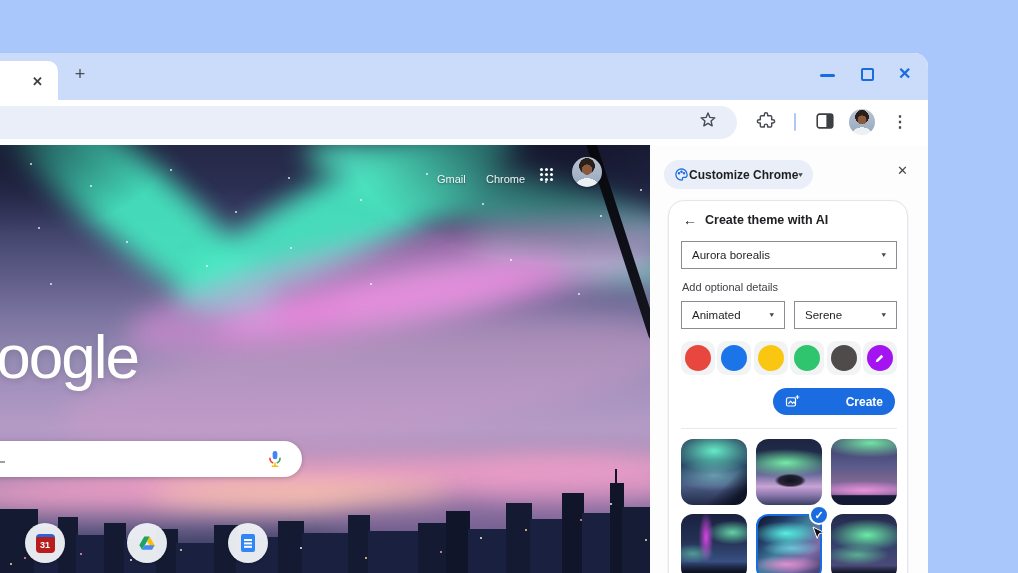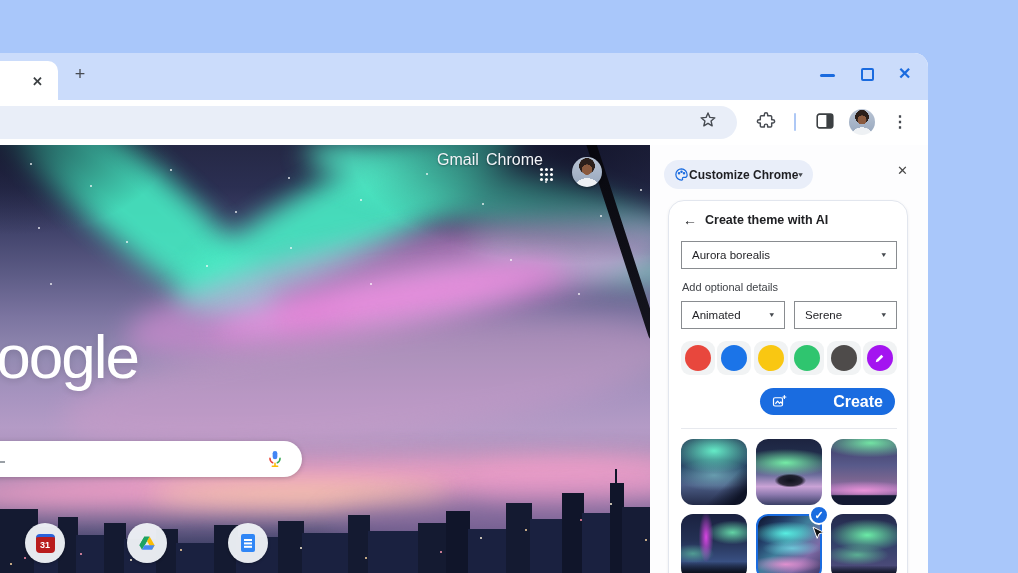--- a/index.html
+++ b/index.html
@@ -89,21 +89,21 @@
   .b19{left:530px;width:34px;height:54px;background:#1a2140;} .b20{left:562px;width:22px;height:80px;background:#10152a;}
   .b21{left:582px;width:30px;height:60px;background:#1a2140;} .b22{left:610px;width:14px;height:90px;background:#10152a;}
   .b23{left:622px;width:28px;height:66px;background:#161c36;}
   .b22::after{content:""; position:absolute; left:5px; top:-14px; width:2px; height:14px; background:#10152a;}
   .city-lights { position:absolute; left:10px; bottom:8px; width:2px; height:2px; background:#ffd9a0; border-radius:50%;
     box-shadow: 14px -6px #ff8aa6, 30px -20px #ffe9c9, 70px -10px #ff9ab2, 120px -4px #fff3d9,
       170px -14px #ffd9a0, 225px -8px #ff9ab2, 290px -16px #fff3d9, 355px -6px #ffd9a0,
       430px -12px #ff9ab2, 470px -26px #fff3d9, 515px -34px #ffd9a0, 570px -44px #ff8aa6,
       600px -60px #fff3d9, 635px -24px #ffd9a0; }
 
-  .gnav { position:absolute; top:6px; font-size:16px; color:#f2f4f8; text-shadow:0 1px 2px rgba(0,0,0,.35); }
+  .gnav { position:absolute; top:28px; font-size:11px; color:#f2f4f8; text-shadow:0 1px 2px rgba(0,0,0,.35); }
   .gnav.gmail { left:437px; } .gnav.images { left:486px; }
   .apps-grid { position:absolute; left:540px; top:23px; width:3px; height:3px; background:#fff; border-radius:50%;
     box-shadow:5px 0 #fff,10px 0 #fff,0 5px #fff,5px 5px #fff,10px 5px #fff,0 10px #fff,5px 10px #fff,10px 10px #fff; }
   .page-avatar { position:absolute; left:572px; top:12px; width:30px; height:30px; border-radius:50%;
     box-shadow:0 1px 3px rgba(0,0,0,.4); }
 
   .glogo { position:absolute; left:-50px; top:176px; font-size:62px; font-weight:500; letter-spacing:-2px;
     color:#fff; text-shadow:0 2px 6px rgba(0,0,0,.12); }
 
   .searchbar { position:absolute; left:-30px; top:296px; width:332px; height:36px; background:#fff;
@@ -144,21 +144,21 @@
   .sel-style { left:12px; top:100px; width:104px; }
   .sel-mood  { left:125px; top:100px; width:103px; }
   .details-label { position:absolute; left:13px; top:80px; font-size:11px; color:#3f4247; }
 
   .chips { position:absolute; left:12px; top:140px; width:216px; display:flex; justify-content:space-between; }
   .chip { width:34px; height:34px; border-radius:9px; background:#f1f3f4; display:flex; align-items:center; justify-content:center; }
   .chip .dot { width:26px; height:26px; border-radius:50%; display:flex; align-items:center; justify-content:center; }
 
   .create-btn { position:absolute; right:12px; top:187px; height:27px; border-radius:14px; background:#1a6ce0;
     display:inline-flex; align-items:center; gap:6px; padding:0 12px; border:none; }
-  .create-btn .lbl { color:#fff; font-size:16px; font-weight:600;margin-left:40px; }
+  .create-btn .lbl { color:#fff; font-size:12px; font-weight:600;margin-left:40px; }
 
   .card-divider { position:absolute; left:12px; top:227px; width:216px; height:1px; background:#e7e9ee; }
 
   .thumb-grid { position:absolute; left:12px; top:238px; width:216px; display:flex; flex-wrap:wrap; gap:9px; }
   .thumb { position:relative; width:66px; height:66px; border-radius:12px; overflow:visible; }
   .thumb .art { position:absolute; inset:0; border-radius:12px; }
   .thumb.selected .art { border:2px solid #1a6ce0; }
   .t1 .art { background:
     linear-gradient(to top left, rgba(13,18,36,.95) 12%, transparent 32%),
     radial-gradient(120% 60% at 50% 18%, rgba(104,245,205,.95) 0%, rgba(104,245,205,0) 55%),

